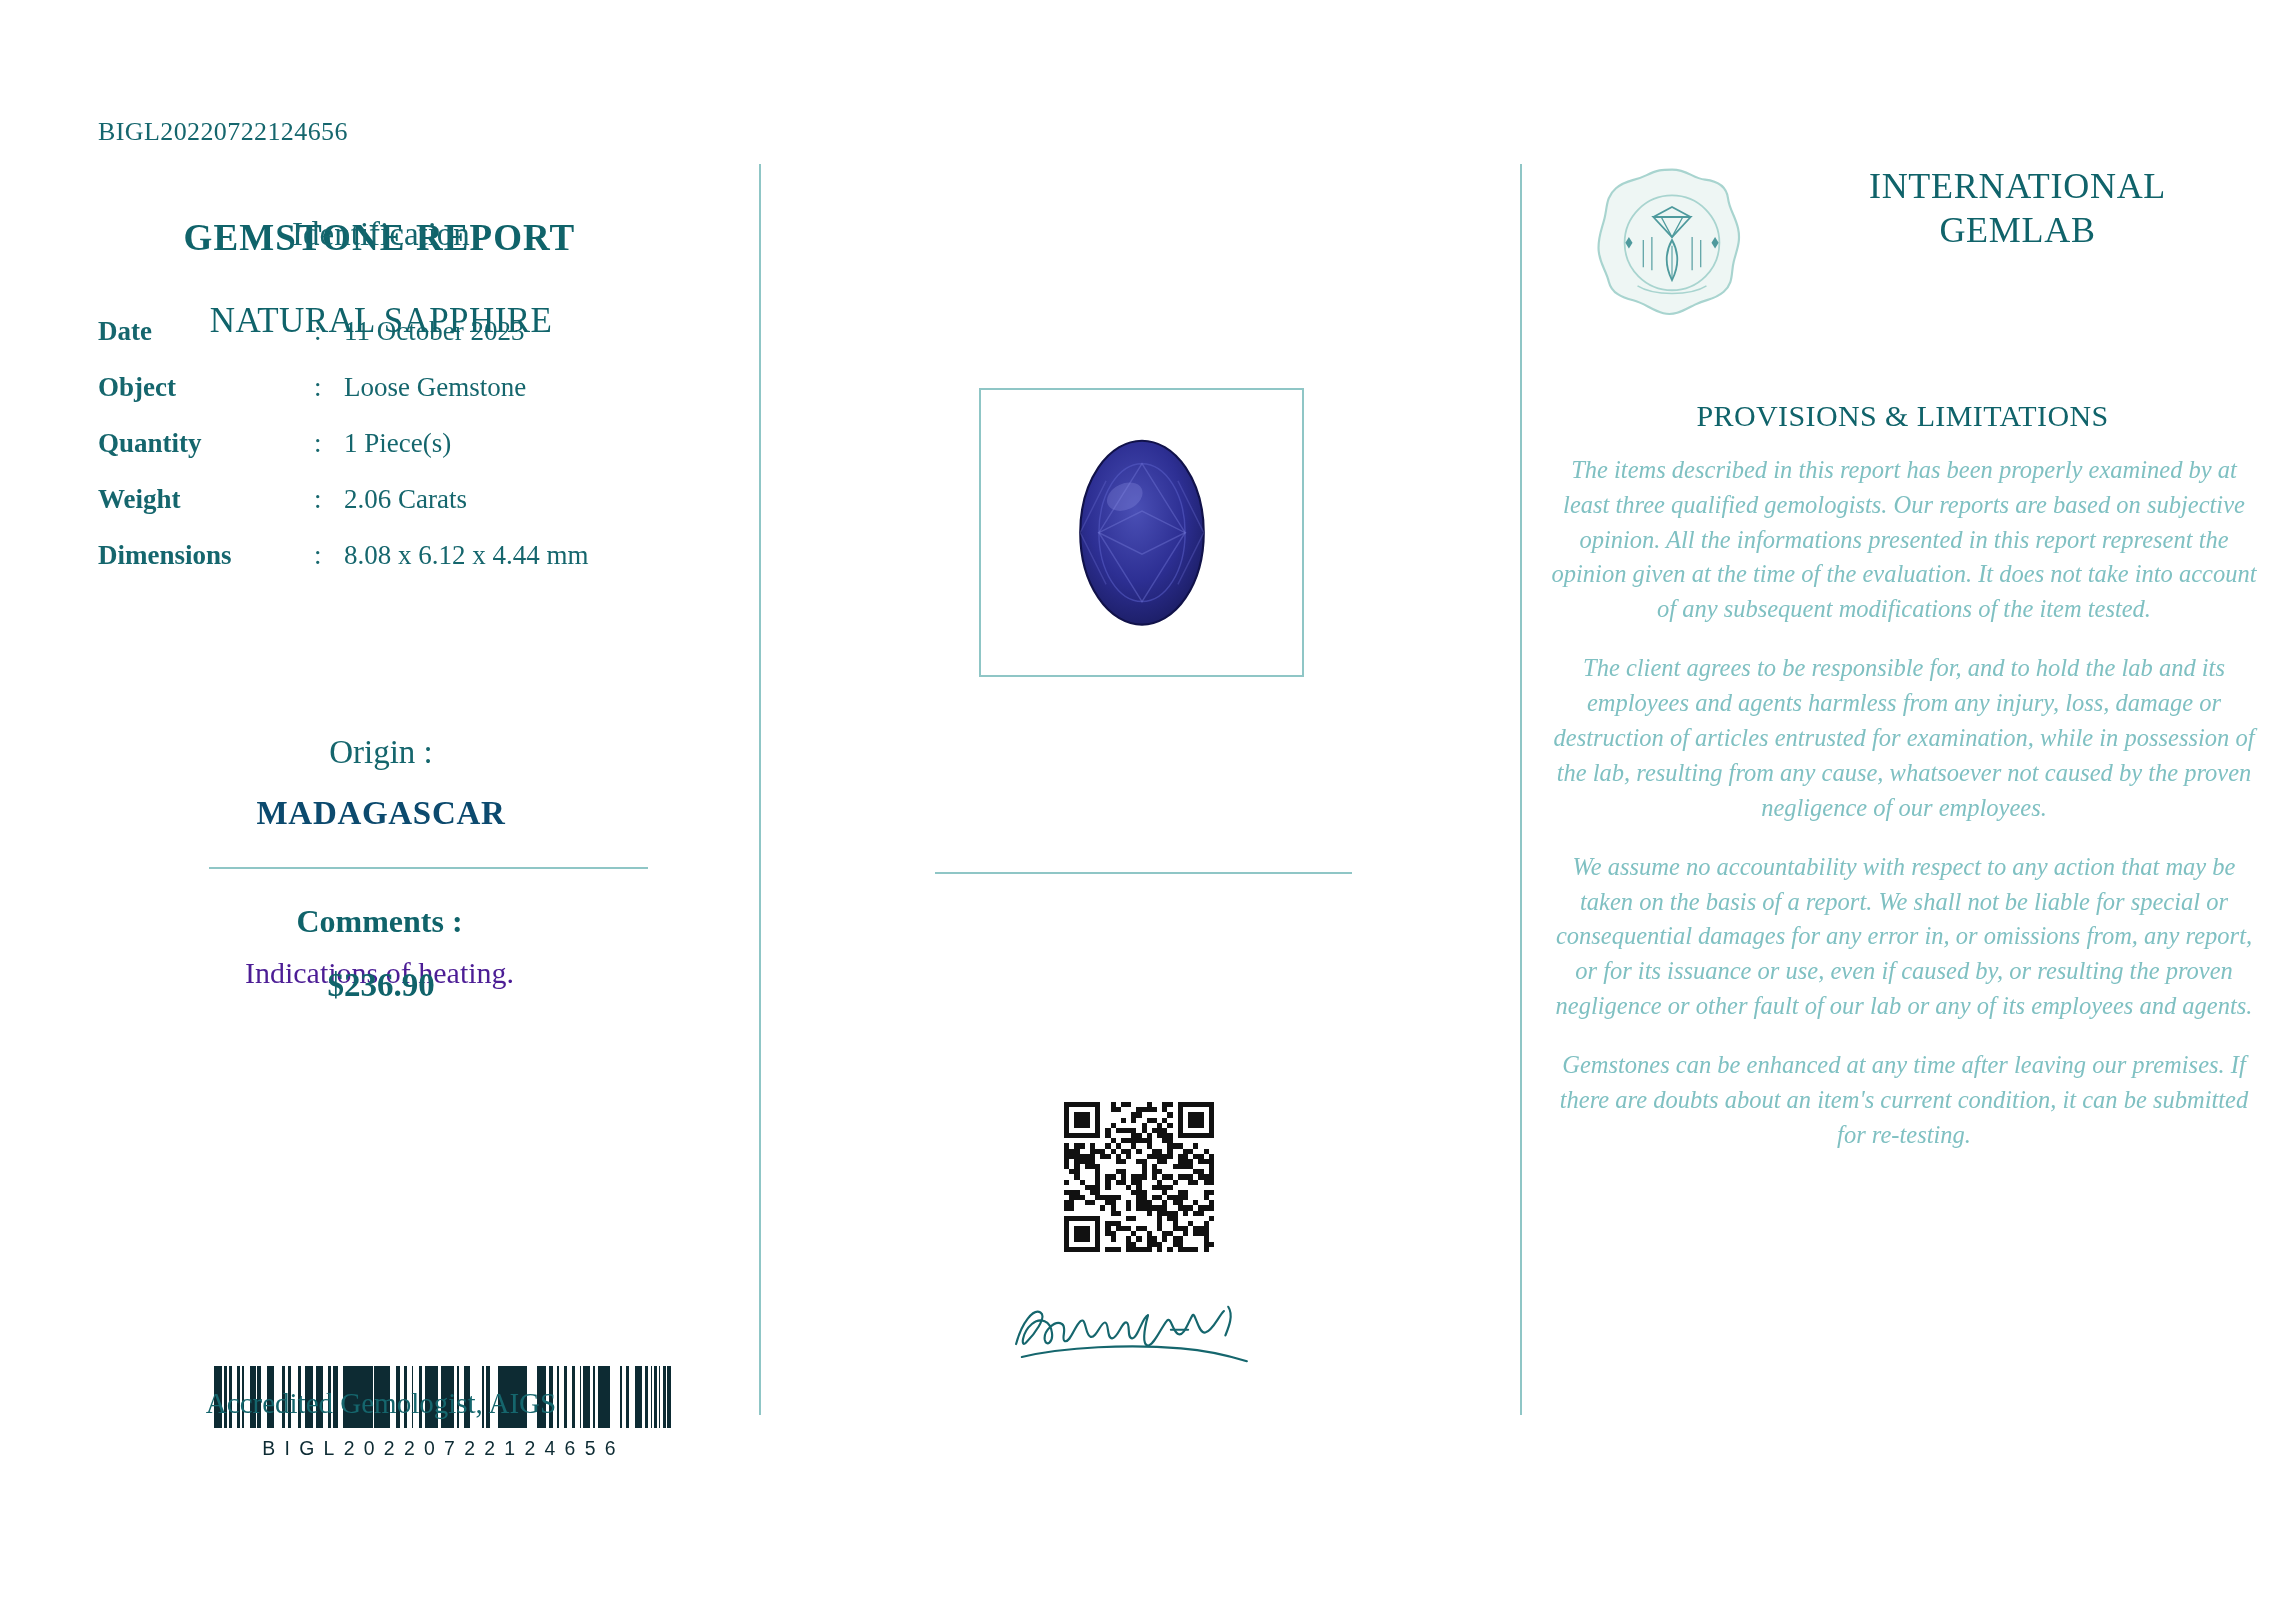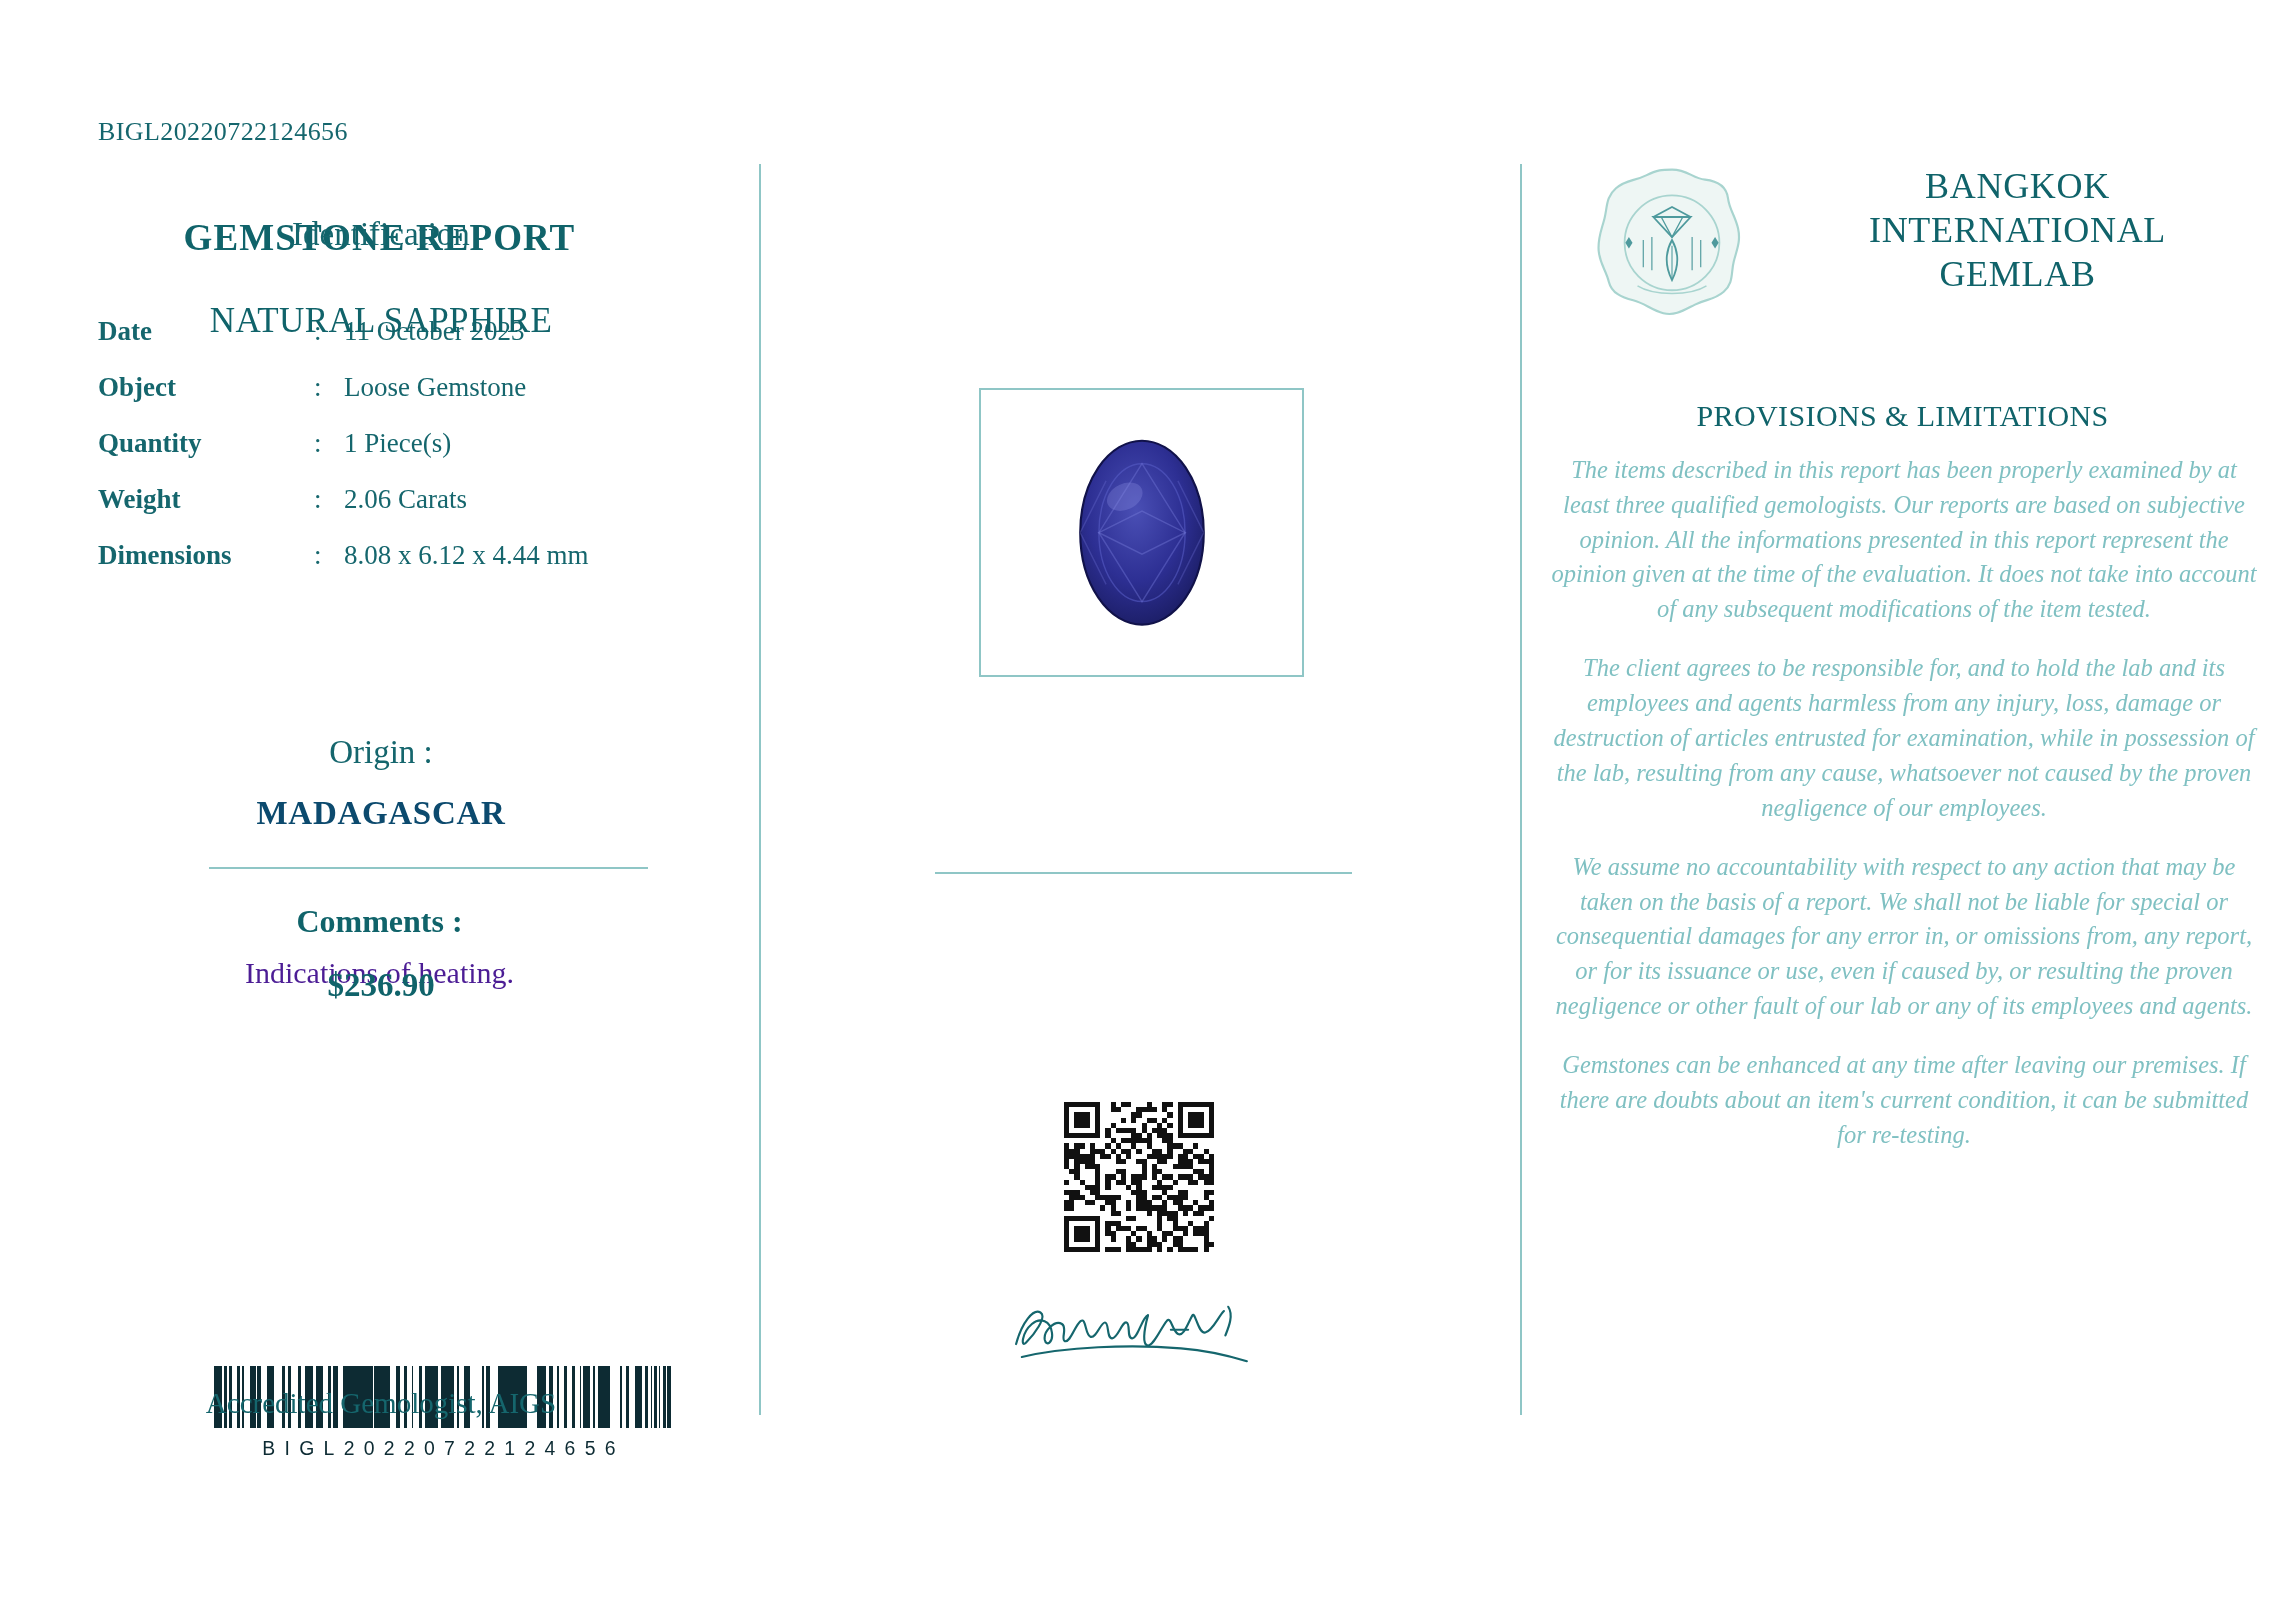--- a/index.html
+++ b/index.html
@@ -617,21 +617,20 @@
       <path d="M70 104 L70 142 M82 100 L82 146 M138 100 L138 146 M150 104 L150 142"></path>
     </g>
     <g fill="#4e9a9d">
       <path d="M50 100 l5 8 -5 8 -5 -8 Z"></path>
       <path d="M170 100 l5 8 -5 8 -5 -8 Z"></path>
     </g>
     <path d="M62 168 C84 182,136 182,158 168" fill="none" stroke="#a8d4cf" stroke-width="2"></path>
   </svg>
 
   <div class="brand">
-    <div>BANGKOK</div>
     <div>INTERNATIONAL</div>
     <div>GEMLAB</div>
   </div>
 
   <div class="prov-title">PROVISIONS &amp; LIMITATIONS</div>
   <div class="prov-body">
     <p>The items described in this report has been properly examined by at least three qualified gemologists. Our reports are based on subjective opinion. All the informations presented in this report represent the opinion given at the time of the evaluation. It does not take into account of any subsequent modifications of the item tested.</p>
     <p>The client agrees to be responsible for, and to hold the lab and its employees and agents harmless from any injury, loss, damage or destruction of articles entrusted for examination, while in possession of the lab, resulting from any cause, whatsoever not caused by the proven negligence of our employees.</p>
     <p>We assume no accountability with respect to any action that may be taken on the basis of a report. We shall not be liable for special or consequential damages for any error in, or omissions from, any report, or for its issuance or use, even if caused by, or resulting the proven negligence or other fault of our lab or any of its employees and agents.</p>
     <p>Gemstones can be enhanced at any time after leaving our premises. If there are doubts about an item's current condition, it can be submitted for re-testing.</p>

